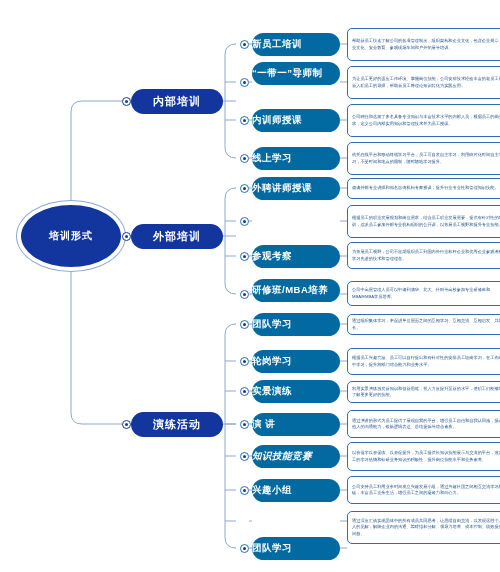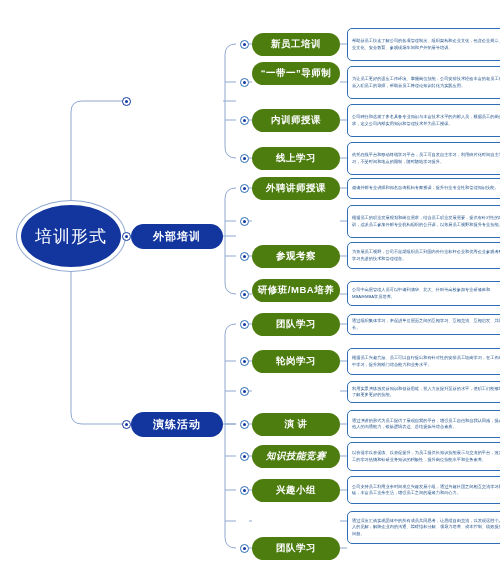--- a/index.html
+++ b/index.html
@@ -24,40 +24,40 @@
     border-radius:50%;
     background:#ffffff;
   }
   .root-ellipse{
     position:absolute;left:5px;top:5px;right:5px;bottom:5px;
     background:#12369E;
     border-radius:50%;
     display:flex;align-items:center;justify-content:center;
   }
   .root-ellipse span{
-    color:#ffffff;font-size:17px;font-weight:normal;letter-spacing:1px;
+    color:#ffffff;font-size:10px;font-weight:bold;letter-spacing:1px;
   }
 
   
   .cat{
     position:absolute;
     width:92px;height:25px;
     background:#12369E;
     border-radius:13px;
     display:flex;align-items:center;justify-content:center;
   }
   .cat span{color:#fff;font-size:11px;font-weight:bold;letter-spacing:1px;}
 
   
   .leaf{
     position:absolute;
     width:88px;height:23px;
-    background:#4d7c0f;
+    background:#0369a1;
     border-radius:11.5px;
-    display:flex;align-items:center;justify-content:center;
+    display:flex;align-items:center;
     box-sizing:border-box;
   }
   .leaf span{color:#fff;font-size:9.5px;font-weight:bold;letter-spacing:.5px;white-space:nowrap;}
 
   
   .desc{
     position:absolute;
     width:168px;
     background:#ffffff;
     border:1px solid #2E6DB4;
@@ -159,20 +159,23 @@
   <div class="root-wrap">
     <div class="root-ring"></div>
     <div class="root-ellipse">
       <span>培训形式</span>
     </div>
   </div>
 
   <div class="dot dark" style="left:122px;top:96.5px;">
       <i></i>
     </div>
+  <div class="cat" style="left:131px;top:88.5px;">
+    <span>内部培训</span>
+  </div>
 
   <div class="dot dark" style="left:122px;top:231.5px;">
       <i></i>
     </div>
   <div class="cat" style="left:131px;top:223.5px;">
     <span>外部培训</span>
   </div>
 
   <div class="dot dark" style="left:122px;top:419.5px;">
       <i></i>
@@ -274,20 +277,23 @@
   <div class="leaf" style="left:252px;top:349.5px;">
     <span>轮岗学习</span>
   </div>
   <div class="desc" style="left:347px;top:348px;height:27px;">
     <span>根据员工兴趣意愿、员工可以自行提出和有针对性的安排员工轮岗学习，在工作岗位中学习，提升跨部门综合能力和业务水平。</span>
   </div>
 
   <div class="dot" style="left:240px;top:386.5px;">
       <i></i>
     </div>
+  <div class="leaf" style="left:252px;top:379.5px;">
+    <span>实景演练</span>
+  </div>
   <div class="desc" style="left:347px;top:381px;height:22px;">
     <span>利用实景演练激发新知识和创新思维，投入力度提升至新的水平，使职工们能够掌握了解更多更好的技能。</span>
   </div>
 
   <div class="dot" style="left:240px;top:419.5px;">
       <i></i>
     </div>
   <div class="leaf" style="left:252px;top:412.5px;">
     <span>演 讲</span>
   </div>

